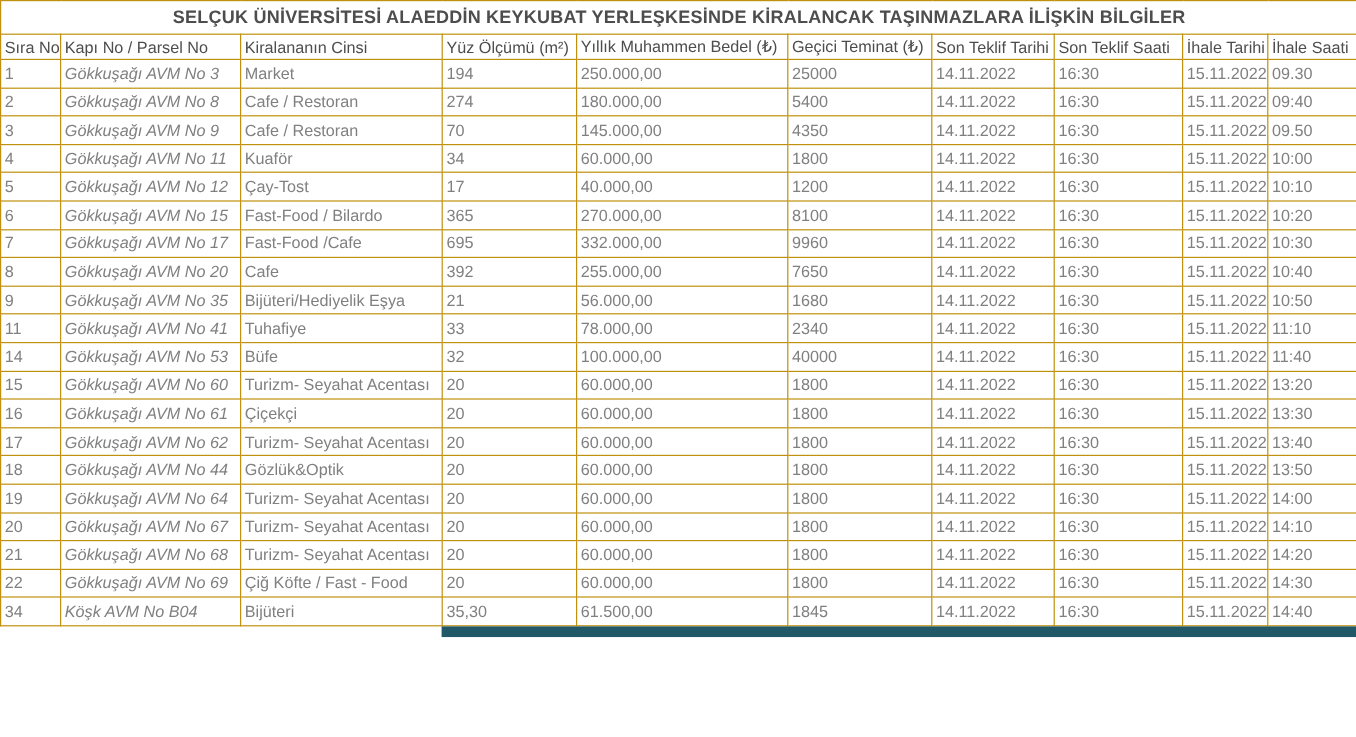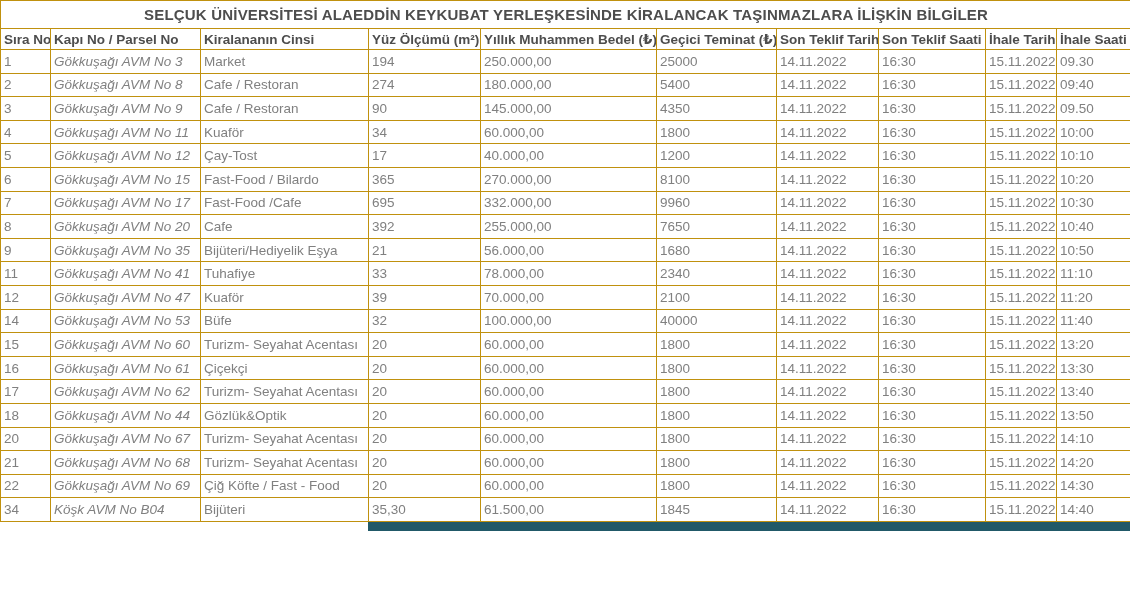--- a/index.html
+++ b/index.html
@@ -31,21 +31,21 @@
     height:27px;
     text-align:center;
     font-size:15px;
     font-weight:bold;
     color:var(--header-text);
     letter-spacing:.2px;
   }
   tr.header-row th{
     height:20px;
     font-size:13.5px;
-    font-weight:bold;
+    font-weight:normal;
     color:var(--header-text);
   }
   tbody td{
     height:22.6px;
     font-size:13.5px;
     color:var(--data-text);
   }
   tbody td:nth-child(2){padding-left:3px;font-style:italic;}
   .bottom-strip{
     height:9px;
@@ -110,21 +110,21 @@
           <td>5400</td>
           <td>14.11.2022</td>
           <td>16:30</td>
           <td>15.11.2022</td>
           <td>09:40</td>
         </tr>
         <tr>
           <td>3</td>
           <td>Gökkuşağı AVM No 9</td>
           <td>Cafe / Restoran</td>
-          <td>90</td>
+          <td>70</td>
           <td>145.000,00</td>
           <td>4350</td>
           <td>14.11.2022</td>
           <td>16:30</td>
           <td>15.11.2022</td>
           <td>09.50</td>
         </tr>
         <tr>
           <td>4</td>
           <td>Gökkuşağı AVM No 11</td>
@@ -203,32 +203,20 @@
           <td>Tuhafiye</td>
           <td>33</td>
           <td>78.000,00</td>
           <td>2340</td>
           <td>14.11.2022</td>
           <td>16:30</td>
           <td>15.11.2022</td>
           <td>11:10</td>
         </tr>
         <tr>
-          <td>12</td>
-          <td>Gökkuşağı AVM No 47</td>
-          <td>Kuaför</td>
-          <td>39</td>
-          <td>70.000,00</td>
-          <td>2100</td>
-          <td>14.11.2022</td>
-          <td>16:30</td>
-          <td>15.11.2022</td>
-          <td>11:20</td>
-        </tr>
-        <tr>
           <td>14</td>
           <td>Gökkuşağı AVM No 53</td>
           <td>Büfe</td>
           <td>32</td>
           <td>100.000,00</td>
           <td>40000</td>
           <td>14.11.2022</td>
           <td>16:30</td>
           <td>15.11.2022</td>
           <td>11:40</td>
@@ -275,20 +263,32 @@
           <td>Gözlük&amp;Optik</td>
           <td>20</td>
           <td>60.000,00</td>
           <td>1800</td>
           <td>14.11.2022</td>
           <td>16:30</td>
           <td>15.11.2022</td>
           <td>13:50</td>
         </tr>
         <tr>
+          <td>19</td>
+          <td>Gökkuşağı AVM No 64</td>
+          <td>Turizm- Seyahat Acentası</td>
+          <td>20</td>
+          <td>60.000,00</td>
+          <td>1800</td>
+          <td>14.11.2022</td>
+          <td>16:30</td>
+          <td>15.11.2022</td>
+          <td>14:00</td>
+        </tr>
+        <tr>
           <td>20</td>
           <td>Gökkuşağı AVM No 67</td>
           <td>Turizm- Seyahat Acentası</td>
           <td>20</td>
           <td>60.000,00</td>
           <td>1800</td>
           <td>14.11.2022</td>
           <td>16:30</td>
           <td>15.11.2022</td>
           <td>14:10</td>

